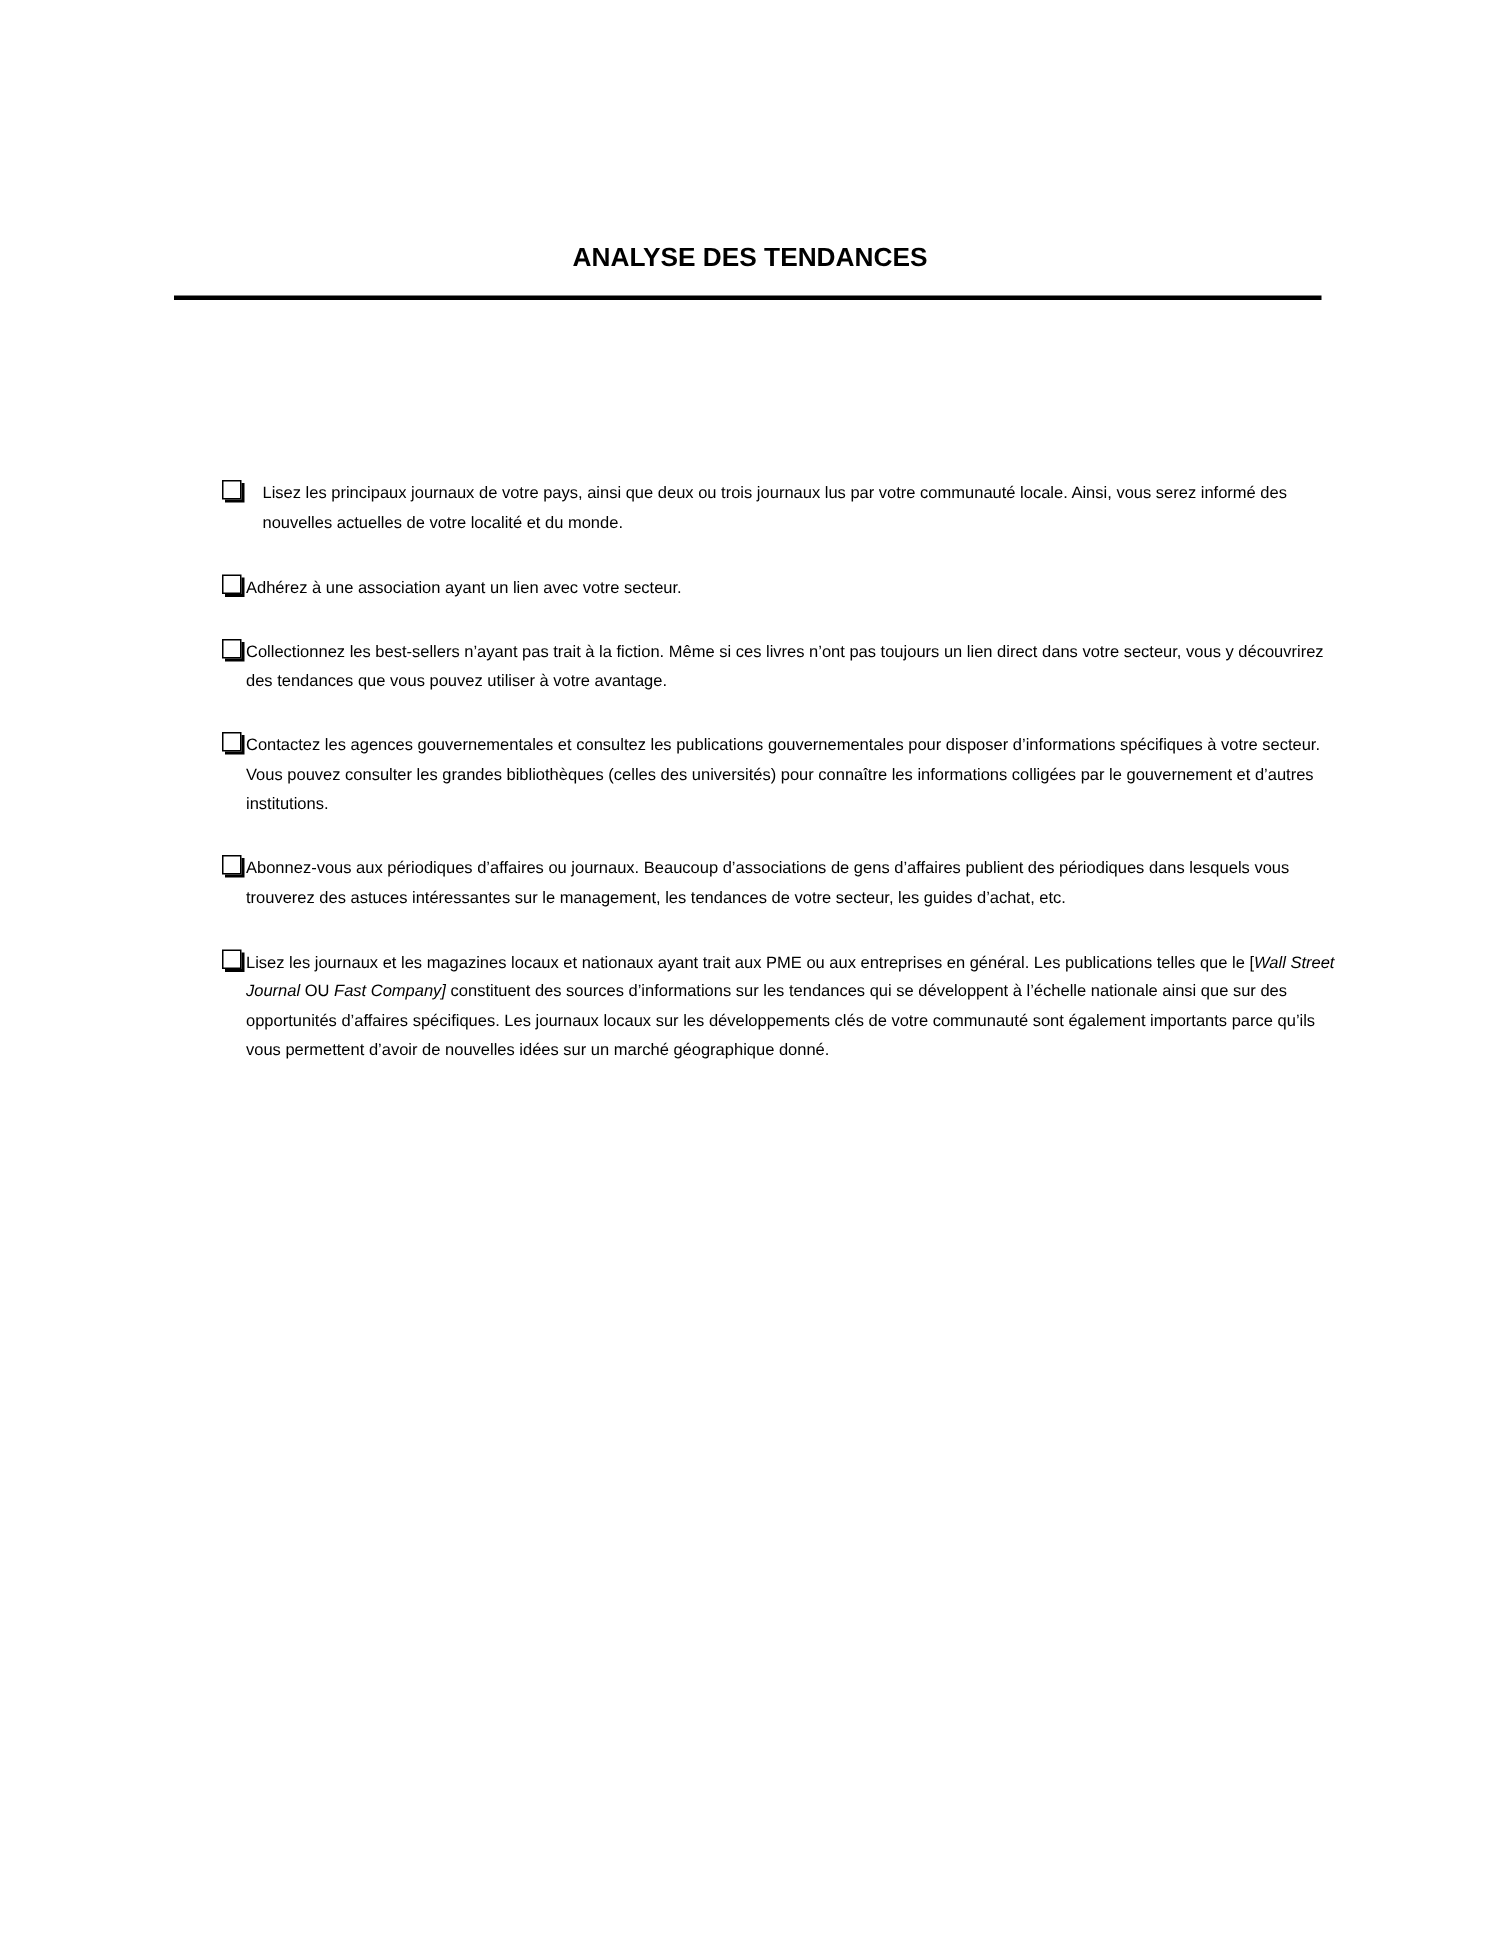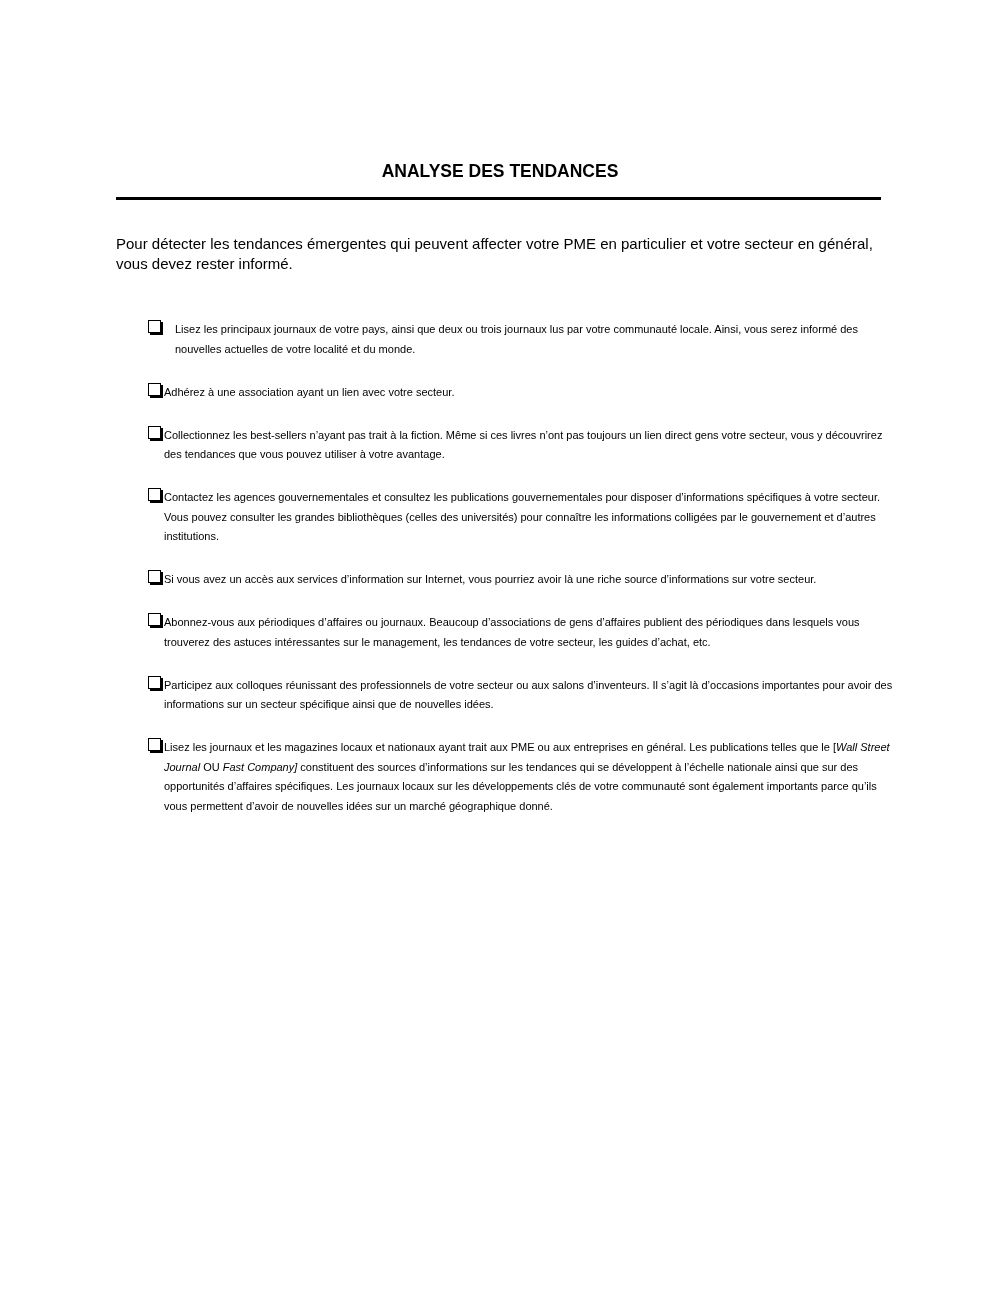--- a/index.html
+++ b/index.html
@@ -81,50 +81,41 @@
   </style>
 </head>
 <body>
 
 <div class="page">
 
   <div class="title title-2">ANALYSE DES TENDANCES</div>
 
   <div class="rule"></div>
 
-  <p class="intro" style="margin:0;">Pour détecter les tendances émergentes qui peuvent affecter votre PME en particulier et votre secteur en général, vous devez rester informé.</p>
 
   <ul class="checklist">
     <li class="check-item">
       <span class="checkbox"></span>
       <span class="item-text">Lisez les principaux journaux de votre pays, ainsi que deux ou trois journaux lus par votre communauté locale. Ainsi, vous serez informé des nouvelles actuelles de votre localité et du monde.</span>
     </li>
     <li class="check-item">
       <span class="checkbox"></span>
       <span class="item-text">Adhérez à une association ayant un lien avec votre secteur.</span>
     </li>
     <li class="check-item">
       <span class="checkbox"></span>
-      <span class="item-text">Collectionnez les best-sellers n’ayant pas trait à la fiction. Même si ces livres n’ont pas toujours un lien direct gens votre secteur, vous y découvrirez des tendances que vous pouvez utiliser à votre avantage.</span>
+      <span class="item-text">Collectionnez les best-sellers n’ayant pas trait à la fiction. Même si ces livres n’ont pas toujours un lien direct dans votre secteur, vous y découvrirez des tendances que vous pouvez utiliser à votre avantage.</span>
     </li>
     <li class="check-item">
       <span class="checkbox"></span>
       <span class="item-text">Contactez les agences gouvernementales et consultez les publications gouvernementales pour disposer d’informations spécifiques à votre secteur. Vous pouvez consulter les grandes bibliothèques (celles des universités) pour connaître les informations colligées par le gouvernement et d’autres institutions.</span>
     </li>
     <li class="check-item">
       <span class="checkbox"></span>
-      <span class="item-text">Si vous avez un accès aux services d’information sur Internet, vous pourriez avoir là une riche source d’informations sur votre secteur.</span>
-    </li>
-    <li class="check-item">
-      <span class="checkbox"></span>
       <span class="item-text">Abonnez-vous aux périodiques d’affaires ou journaux. Beaucoup d’associations de gens d’affaires publient des périodiques dans lesquels vous trouverez des astuces intéressantes sur le management, les tendances de votre secteur, les guides d’achat, etc.</span>
-    </li>
-    <li class="check-item">
-      <span class="checkbox"></span>
-      <span class="item-text">Participez aux colloques réunissant des professionnels de votre secteur ou aux salons d’inventeurs. Il s’agit là d’occasions importantes pour avoir des informations sur un secteur spécifique ainsi que de nouvelles idées.</span>
     </li>
     <li class="check-item">
       <span class="checkbox"></span>
       <span class="item-text"><span>Lisez les journaux et les magazines locaux et nationaux ayant trait aux PME ou aux entreprises en général. Les publications telles que le [</span><i>Wall Street Journal</i><span> OU </span><i>Fast Company]</i><span> constituent des sources d’informations sur les tendances qui se développent à l’échelle nationale ainsi que sur des opportunités d’affaires spécifiques. Les journaux locaux sur les développements clés de votre communauté sont également importants parce qu’ils vous permettent d’avoir de nouvelles idées sur un marché géographique donné.</span></span>
     </li>
   </ul>
 
 </div>
 
 </body></html>

